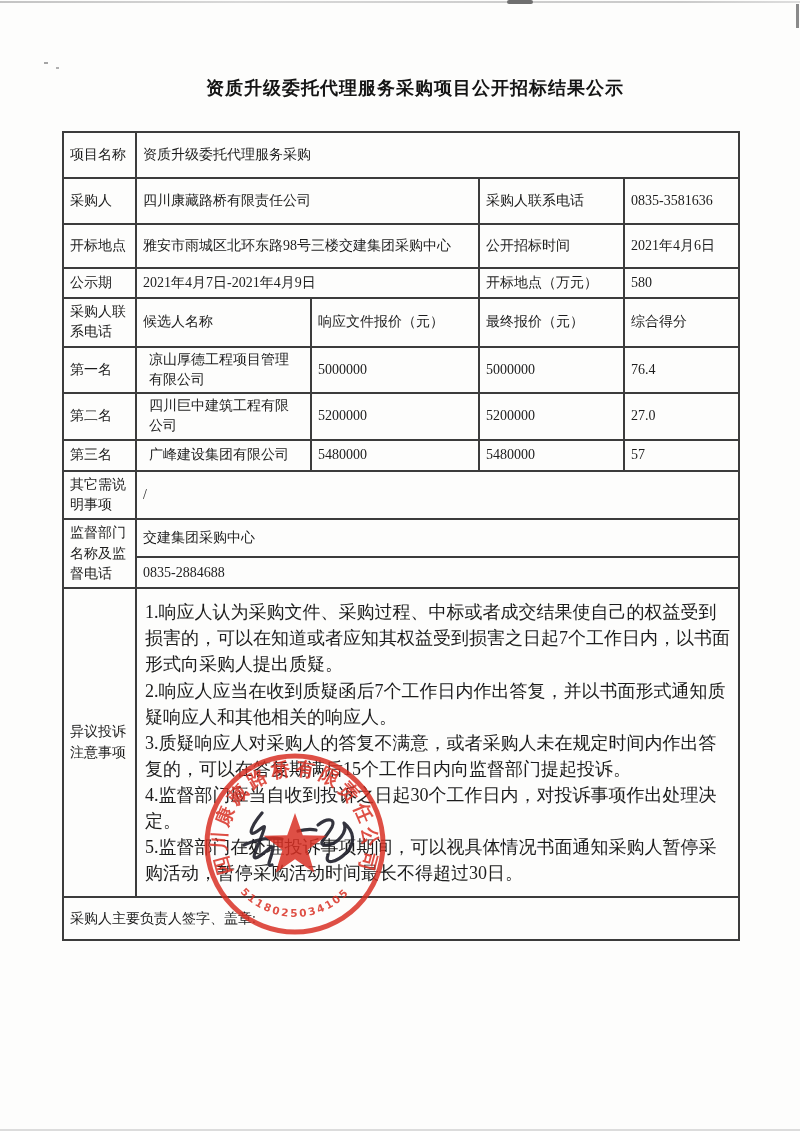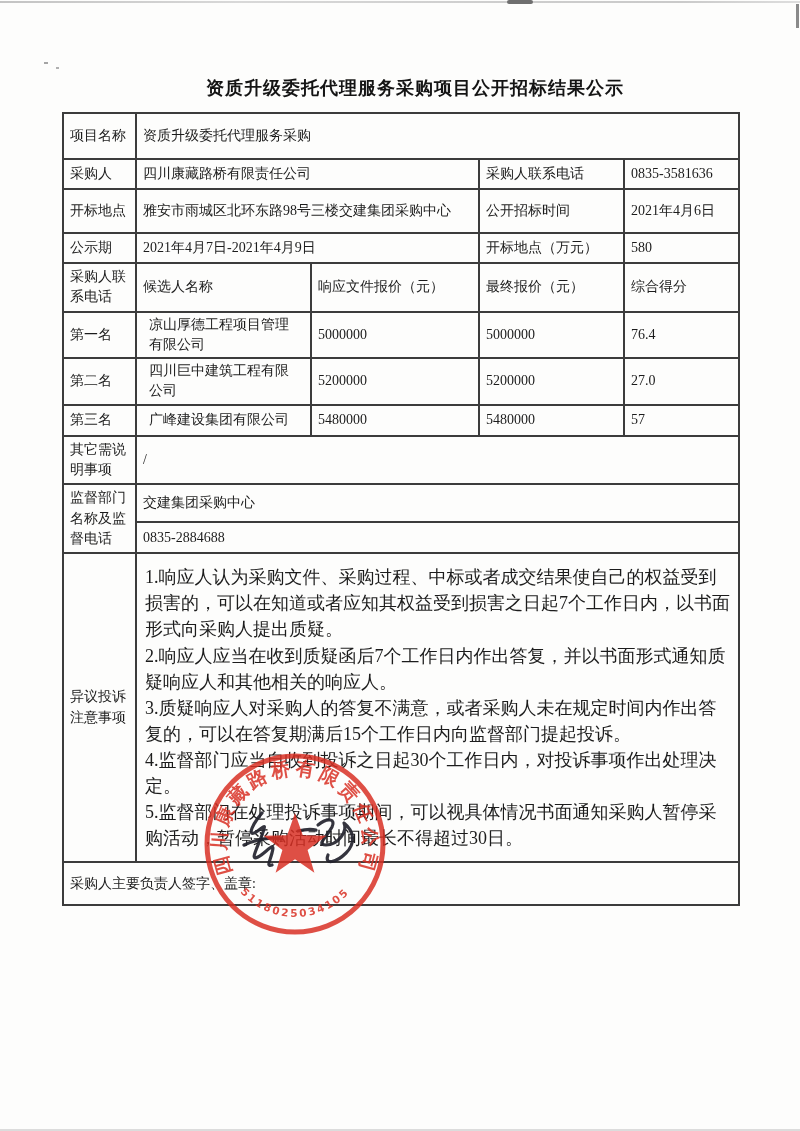--- a/index.html
+++ b/index.html
@@ -20,21 +20,21 @@
   .scan-speck-a { position:absolute; left:44px; top:62px; width:4px; height:2px; background:#a5a5a5; }
   .scan-speck-b { position:absolute; left:56px; top:67px; width:3px; height:2px; background:#b0b0b0; }
   .scan-bottom-edge { position:absolute; left:0; bottom:0; width:100%; height:2px; background:#dcdcdc; }
 
   .doc-title {
     position:absolute; top:76px; left:15px; width:100%;
     text-align:center; font-size:18px; font-weight:bold; letter-spacing:1px; color:#141414;
   }
 
   table.results {
-    position:absolute; left:62px; top:112px; width:676px;
+    position:absolute; left:62px; top:131px; width:676px;
     border-collapse: collapse; table-layout: fixed;
     font-size:14px; color:#1c1c1c;
   }
   table.results td, table.results th {
     border: 2px solid #3c3c3c;
     padding: 3px 6px;
     font-weight: normal;
     vertical-align: middle;
     line-height: 1.45;
     text-align: left;
@@ -76,21 +76,21 @@
         <col style="width:175px">
         <col style="width:168px">
         <col style="width:145px">
         <col style="width:115px">
     </colgroup>
     <tbody>
       <tr style="height:46px">
         <td>项目名称</td>
         <td colspan="4">资质升级委托代理服务采购</td>
       </tr>
-      <tr style="height:30px">
+      <tr style="height:46px">
         <td>采购人</td>
         <td colspan="2">四川康藏路桥有限责任公司</td>
         <td class="ctr">采购人联系电话</td>
         <td class="ctr num">0835-3581636</td>
       </tr>
       <tr style="height:44px">
         <td>开标地点</td>
         <td colspan="2">雅安市雨城区北环东路98号三楼交建集团采购中心</td>
         <td class="ctr">公开招标时间</td>
         <td class="ctr">2021年4月6日</td>

